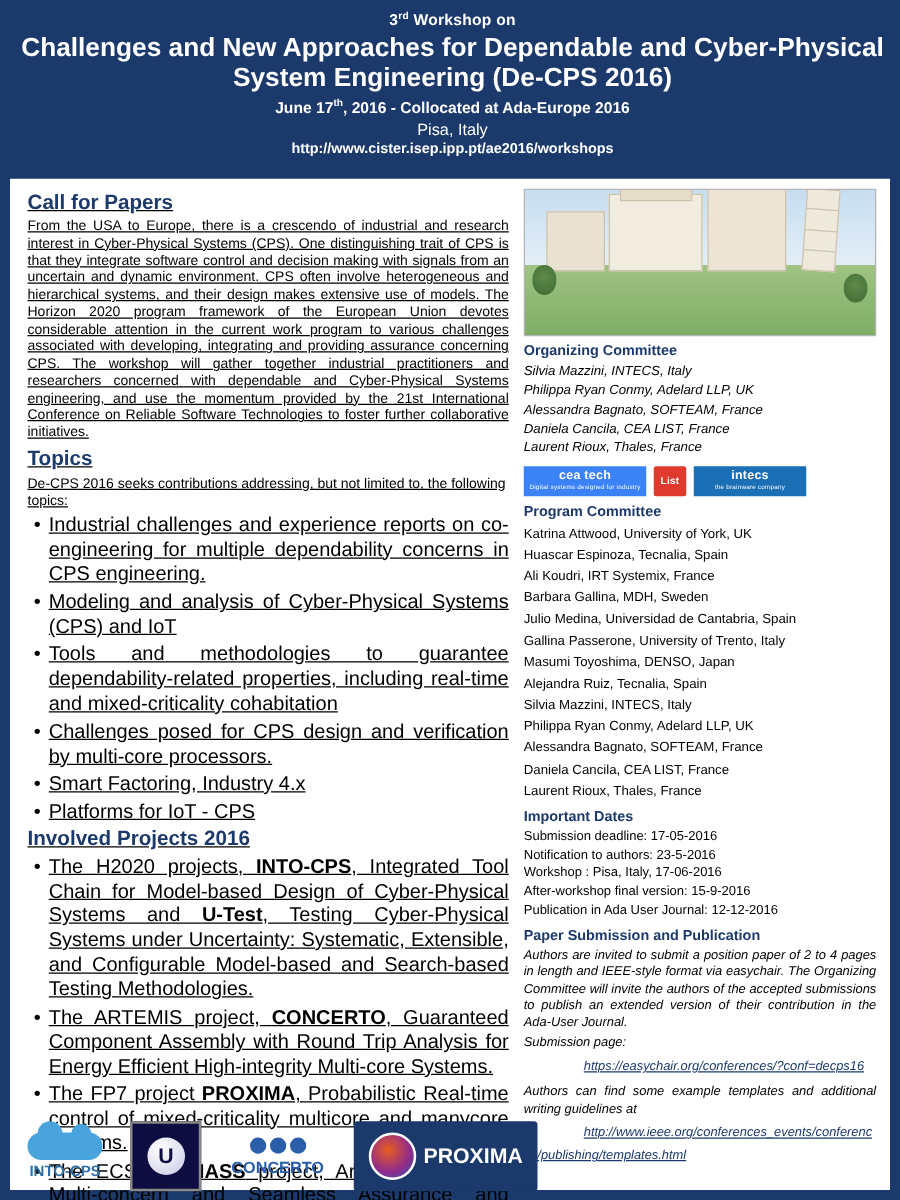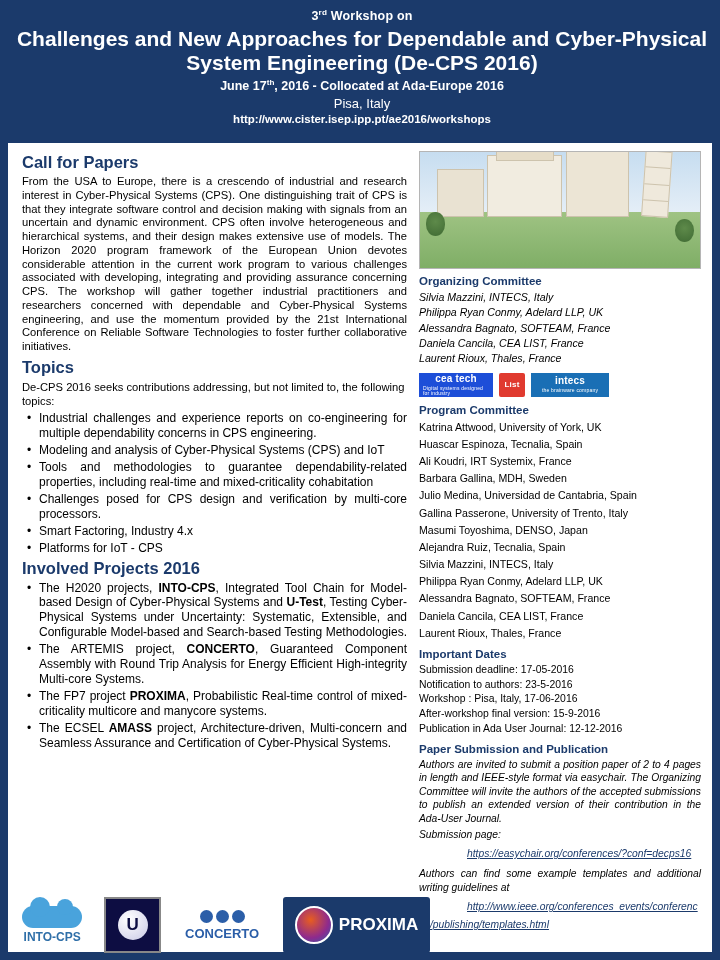--- a/index.html
+++ b/index.html
@@ -65,20 +65,21 @@
     height: 809px;
     background: #ffffff;
     box-sizing: border-box;
     padding: 8px 10px 4px 14px;
     display: flex;
     gap: 12px;
   }
   .col-left {
     width: 385px;
     flex: 0 0 385px;
+    text-decoration: underline;
   }
   .col-right {
     width: 282px;
     flex: 0 0 282px;
   }
 
   h2.sect {
     font-size: 16.5px;
     font-weight: bold;
     color: #1b3a6b;
@@ -96,21 +97,21 @@
     color: #000;
     text-align: justify;
     margin: 0 0 4px 0;
   }
   ul.bullets {
     margin: 0 0 2px 0;
     padding-left: 17px;
     list-style: none;
   }
   ul.bullets > li {
-    font-size: 12px;
+    font-size: 16px;
     line-height: 1.23;
     color: #000;
     text-align: justify;
     margin-bottom: 2.5px;
     position: relative;
   }
   ul.bullets > li::before {
     content: "•";
     position: absolute;
     left: -12px;
@@ -220,25 +221,25 @@
     display: flex;
     align-items: center;
     justify-content: center;
     font-size: 8px;
     font-weight: bold;
     color: #fff;
     box-sizing: border-box;
     padding: 0 4px;
     letter-spacing: .2px;
   }
-  .logo-cea { background: #1d4ed8; width: 74px; flex-direction: column; line-height:1; }
+  .logo-cea { background: #3b82f6; width: 98px; flex-direction: column; line-height:1; }
   .logo-cea .l1 { font-size: 10px; }
   .logo-cea .l2 { font-size: 5px; font-weight: normal; margin-top:2px; }
   .logo-list { background: #e03a2f; width: 26px; border-radius:2px;}
-  .logo-intecs { background: #1a6fb5; width: 78px; flex-direction: column; line-height:1;}
+  .logo-intecs { background: #1a6fb5; width: 90px; flex-direction: column; line-height:1;}
   .logo-intecs .l1 { font-size: 10px; }
   .logo-intecs .l2 { font-size: 5px; font-weight: normal; margin-top:2px;}
 
   
   .bottom-logos {
     position: absolute;
     left: 10px;
     bottom: 4px;
     width: 420px;
     height: 62px;

